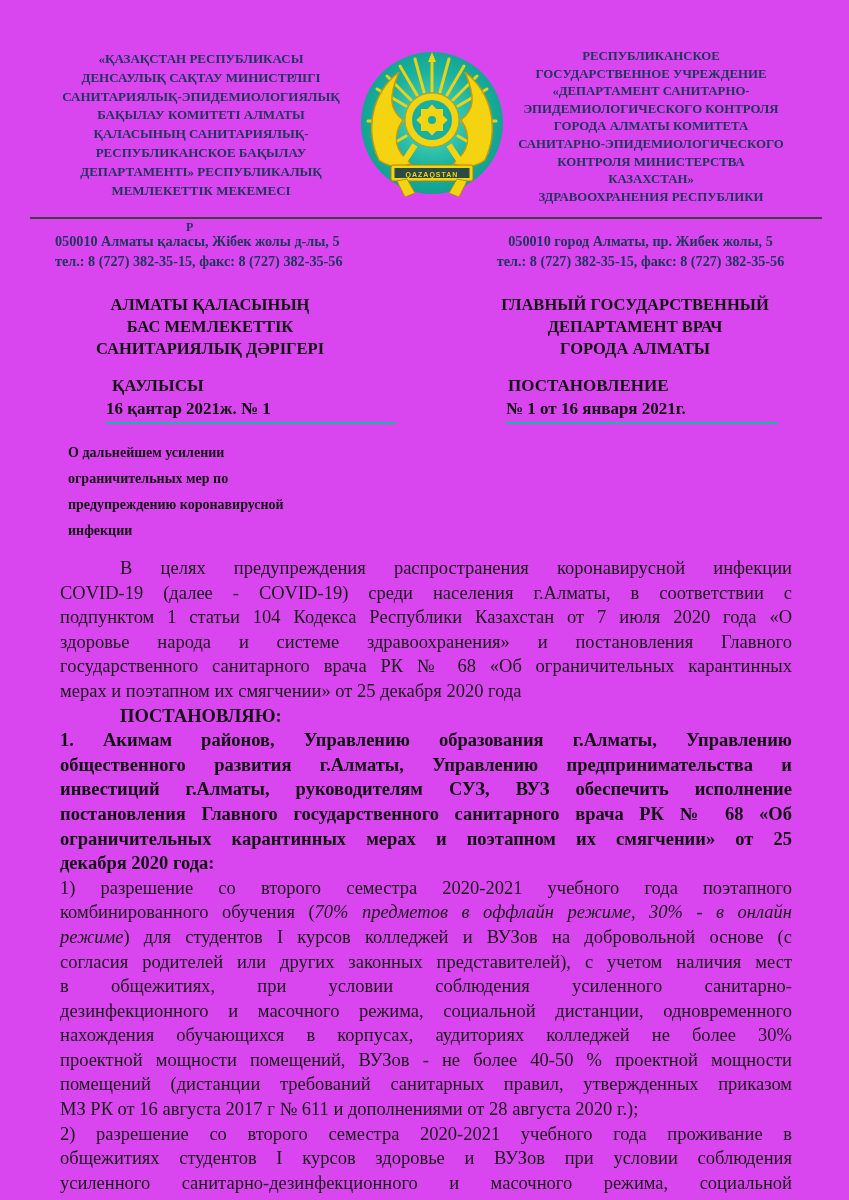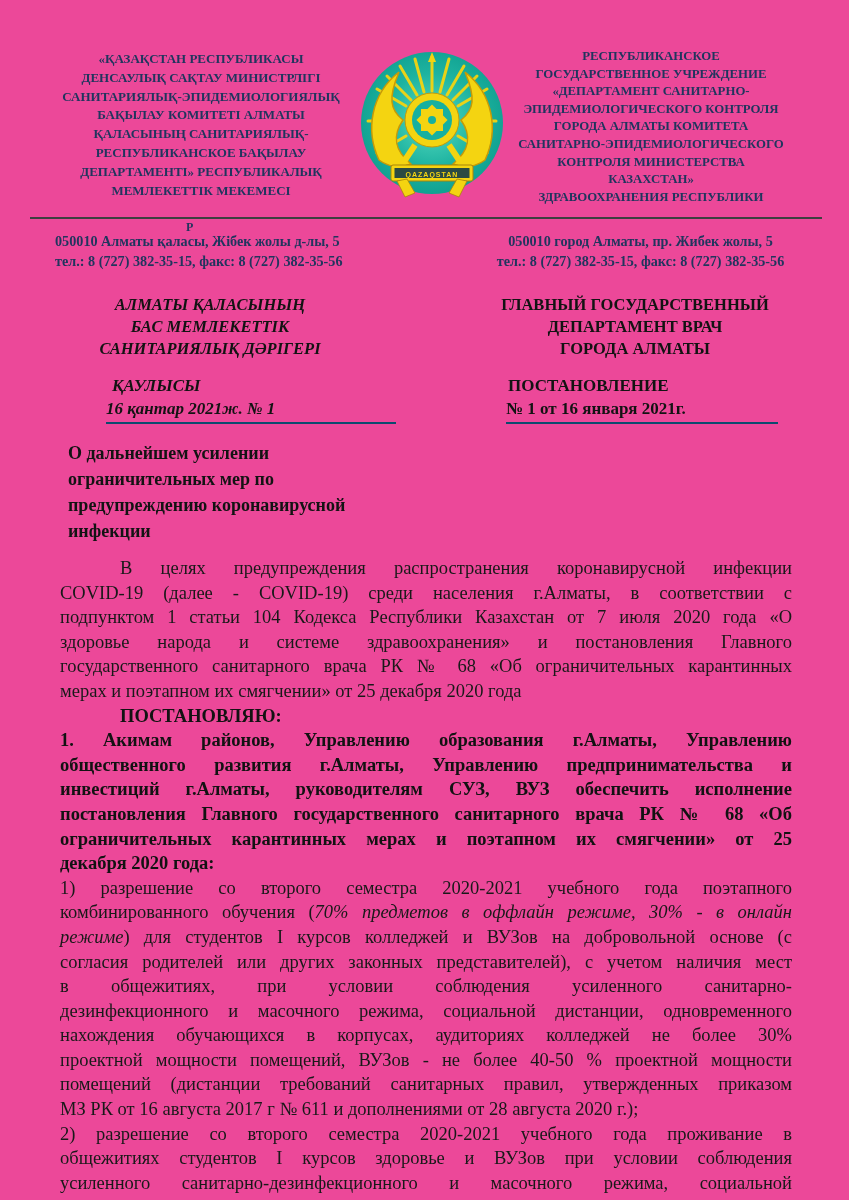--- a/index.html
+++ b/index.html
@@ -1,43 +1,43 @@
 <!DOCTYPE html>
 <html lang="ru"><head>
 <meta charset="utf-8">
 <style>
   html,body { margin:0; padding:0; background:#ffffff; }
   .page {
     position:relative; width:849px; height:1200px; overflow:hidden;
-    background:#ec4899; color:#1a1a1a;
+    background:#d946ef; color:#1a1a1a;
     font-family:"Liberation Serif","DejaVu Serif",serif;
   }
   
   .org { position:absolute; text-align:center; font-weight:bold; color:#21355e; }
   .org-left  { left:36px;  top:50px; width:330px; font-size:13px;   line-height:18.8px; }
   .org-right { left:486px; top:48px; width:330px; font-size:12.8px; line-height:17.6px; }
   .emblem { position:absolute; left:357px; top:50px; width:150px; height:150px; }
   .rule { position:absolute; left:30px; top:217px; width:792px; height:2px; background:#3f3f3f; }
   .stray-letter { position:absolute; left:186px; top:220px; font-size:12px; font-weight:bold; color:#21355e; }
   .addr { position:absolute; font-weight:bold; color:#21355e; font-size:14.2px; line-height:19.5px; }
   .addr-left  { left:55px;  top:232px; text-align:left; }
   .addr-right { left:468px; top:232px; width:345px; text-align:center; }
   
   .issuer { position:absolute; font-weight:bold; color:#131313; font-size:16.5px; line-height:22px; }
-  .issuer-left  { left:60px;  top:294px; width:300px; text-align:center;font-style:italic; }
+  .issuer-left  { left:60px;  top:294px; width:300px; text-align:center; }
   .issuer-right { left:470px; top:294px; width:330px; text-align:center; }
   .doc-type { margin-top:15px; text-align:left; font-size:17px; }
   .issuer-left  .doc-type { padding-left:52px; }
   .issuer-right .doc-type { padding-left:38px; }
-  .doc-num { margin-top:1px; text-align:left; font-size:17px; border-bottom:2px solid #0c4a6e; padding-bottom:2px; }
+  .doc-num { margin-top:1px; text-align:left; font-size:17px; border-bottom:2px solid #14b8a6; padding-bottom:2px; }
   .issuer-left  .doc-num { margin-left:46px; width:290px; }
   .issuer-right .doc-num { margin-left:36px; width:272px; }
   
   .subject { position:absolute; left:68px; top:440px; width:370px;
-             font-weight:bold; font-size:18px; line-height:26px; color:#131313; }
+             font-weight:bold; font-size:14px; line-height:26px; color:#131313; }
   
   .body-text { position:absolute; left:60px; top:556px; width:732px;
                font-size:18.5px; line-height:24.6px; color:#191919; }
   .bline { text-align:justify; text-align-last:justify; }
   .bline.last { text-align-last:left; }
   .bline.ind { text-indent:60px; }
   .bline.b { font-weight:bold; color:#121212; }
 </style>
 </head>
 <body>

